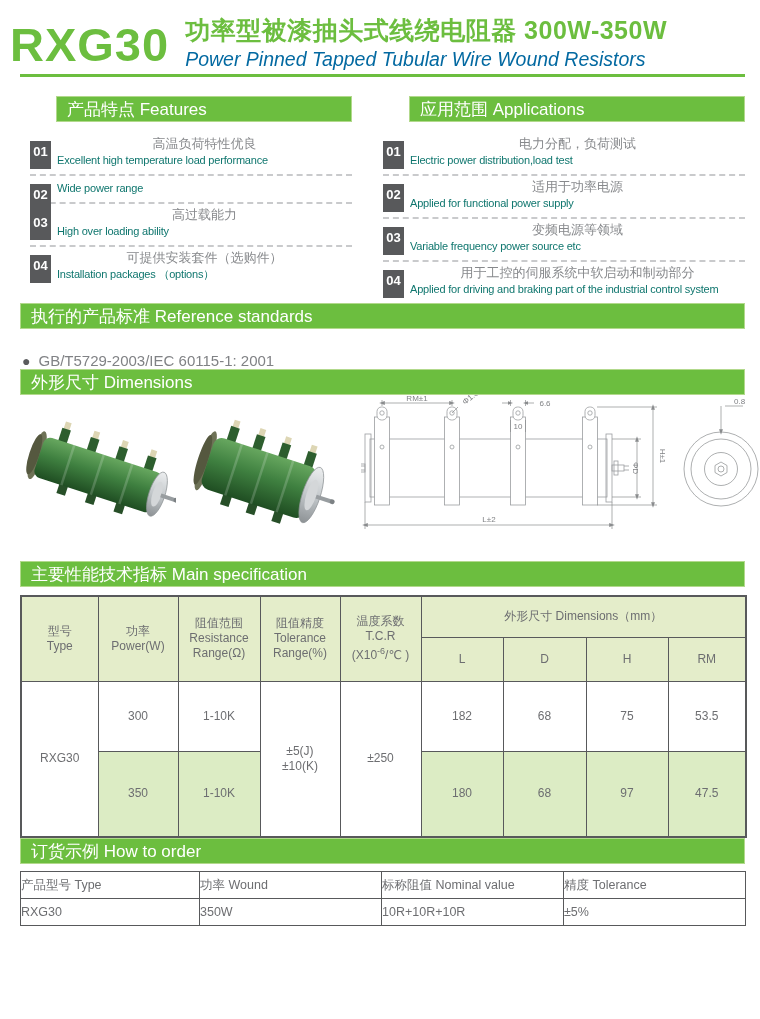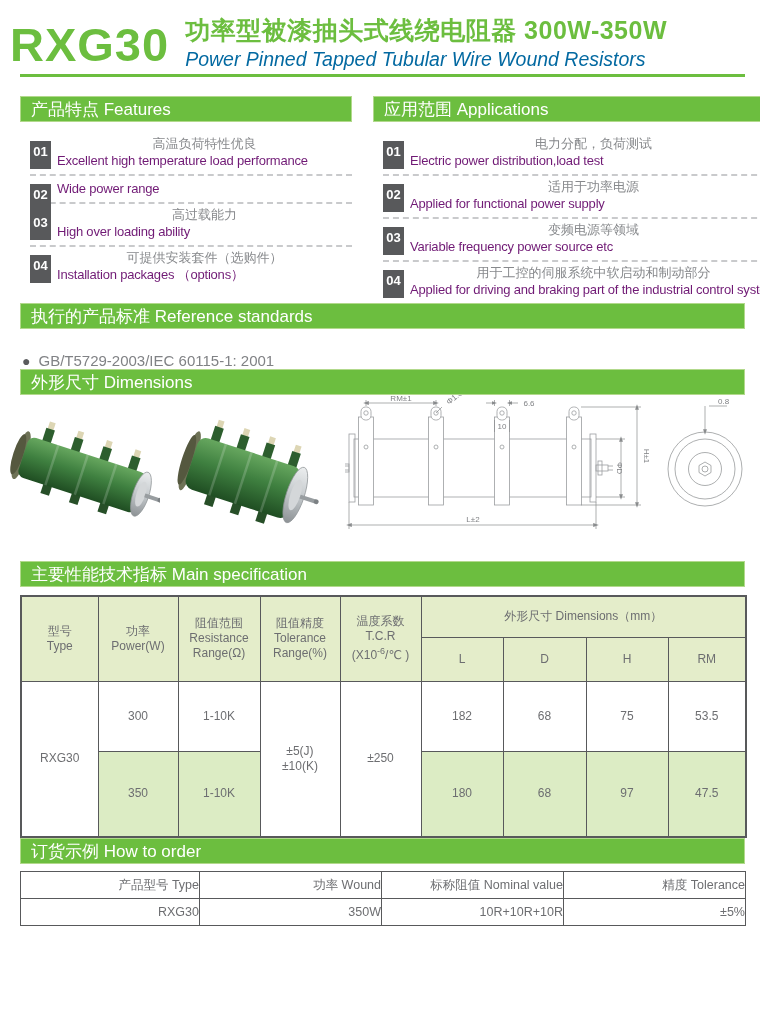--- a/index.html
+++ b/index.html
@@ -9,51 +9,51 @@
   .header { display:flex; align-items:flex-start; padding:14px 20px 0 10px; height:72px; }
   .logo { font-size:47px; font-weight:bold; color:#6cbe3f; letter-spacing:1px; line-height:62px; margin-right:16px; }
   .title-cn { font-size:25px; font-weight:bold; color:#6cbe3f; line-height:32px; letter-spacing:0.5px; }
   .title-en { font-size:19.5px; color:#0369a1; line-height:26px;font-style:italic; }
   .top-rule { height:3px; background:#6cbe3f; margin:2px 15px 0 20px; }
 
   .two-col { display:flex; margin:19px 15px 0 20px; gap:21px; }
   .col-left { width:332px; flex:none; }
   .col-right { flex:1; }
 
-  .bar { background:#6cbe3f; color:#fff; font-size:17px; line-height:26px; height:26px; padding:0 0 0 10px; border:1px solid #b2d98c; white-space:nowrap; overflow:hidden; }
+  .bar { background:#6cbe3f; color:#fff; font-size:17px; line-height:26px; height:26px; padding:0 0 0 10px; border:1px solid #b2d98c; white-space:nowrap; overflow:hidden;margin-left:36px; }
   .bar.full { margin:0 15px 0 20px; }
 
   .item-list { margin-top:11px; }
   .item { position:relative; margin-left:10px; padding:3px 0 4px 27px; }
   .item.divided { border-bottom:2px dashed #c9cacc; }
   .badge { position:absolute; left:0; top:8px; width:21px; height:28px; background:#58595b; color:#ffffff; font-size:13px; font-weight:bold; text-align:center; line-height:21px; }
   .item-cn { font-size:13px; color:#87898c; line-height:15px;text-align:center; }
-  .item-en { font-size:13px; color:#701a75; line-height:19px; white-space:nowrap; letter-spacing:-0.2px; }
+  .item-en { font-size:11px; color:#0f766e; line-height:19px; white-space:nowrap; letter-spacing:-0.2px; }
 
   .standards-line { margin:23px 20px 0 22px; font-size:15px; color:#808285; display:flex; align-items:center; }
   .bullet { color:#5a5b5d; font-size:14px; margin-right:8px; }
 
-  .figure { position:relative; height:166px; margin:0 0 0 0;text-align:right; }
+  .figure { position:relative; height:166px; margin:0 0 0 16px;text-align:right; }
   .photo1 { position:absolute; left:5px; top:8px; }
   .photo2 { position:absolute; left:163px; top:3px; }
   .drawing { position:absolute; left:345px; top:0; }
 
   .spec-bar { margin-top:27px; }
   table { border-collapse:collapse; table-layout:fixed; }
   .spec-table { width:725px; margin:8px 15px 0 20px; border:2px solid #58595b; }
   .spec-table td { border:1px solid #58595b; text-align:center; vertical-align:middle; font-size:12px; color:#6d6e71; line-height:15px; padding:2px; }
   .spec-table .hd { background:#e4edca; }
   .spec-table .hd1 { height:41px; }
   .spec-table .hd2 { height:44px; }
   .spec-table .body-row td { height:70px; background:#fff; }
   .spec-table .body-row2 td { height:86px; background:#dcecc4; }
   sup { font-size:9px; }
 
   .order-table { width:725px; margin:7px 15px 0 20px; border:1px solid #58595b; }
-  .order-table td { border:1px solid #58595b; text-align:right; vertical-align:middle; font-size:12.5px; color:#6d6e71; height:27px; background:#fff; }
+  .order-table td { border:1px solid #58595b; text-align:left; vertical-align:middle; font-size:12.5px; color:#6d6e71; height:27px; background:#fff; }
 
   .mt18 { margin-top:18px; }
   .mt13 { margin-top:13px; }
   .mt20 { margin-top:20px; }
 
   svg text { font-family:"Liberation Sans","DejaVu Sans",sans-serif; }
 </style>
 </head>
 <body>
 

